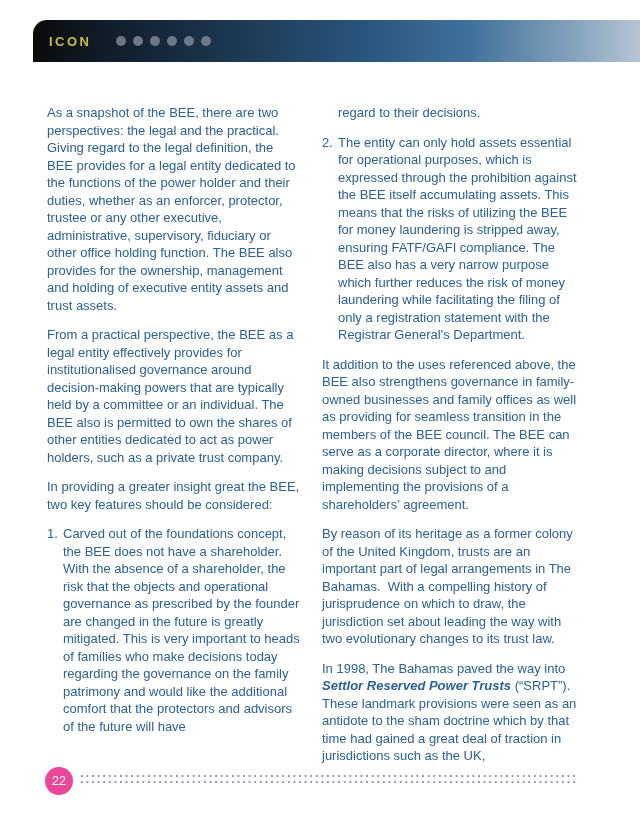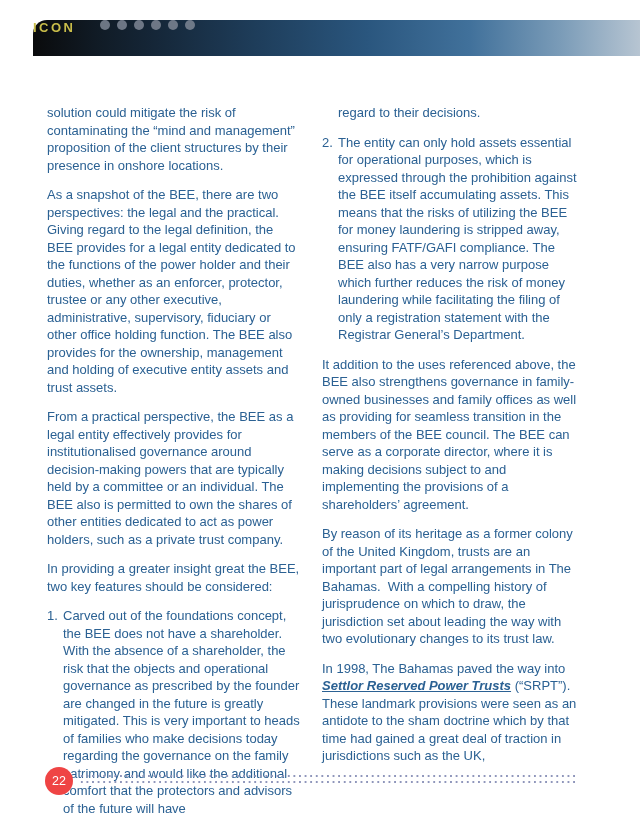--- a/index.html
+++ b/index.html
@@ -8,27 +8,28 @@
     background: #ffffff;
     font-family: "Liberation Sans", sans-serif;
     position: relative;
     overflow: hidden;
   }
 
   
   .topbar {
     position: absolute;
     left: 33px; right: 0; top: 20px;
-    height: 36px;
+    height: 42px;
     border-top-left-radius: 14px;
     background: linear-gradient(90deg,
       #0a0b0c 0%, #101a24 10%, #16293c 22%, #1f3f5d 38%,
       #2a567e 55%, #41719b 72%, #7b9cb8 87%, #b7c5d2 100%);
     display: flex;
-    align-items: flex-start;
+    align-items: center;
+    padding-left: 16px;
     box-sizing: border-box;
   }
   .logo {
     color: #c9bd4a;
     font-weight: bold;
     font-size: 13px;
     letter-spacing: 2.5px;
   }
   .hdots { display: flex; gap: 7px; margin-left: 24px; }
   .hdot {
@@ -68,29 +69,29 @@
   .li .num { width: 16px; flex: none; }
   .li .li-text { flex: 1; }
   .cont { padding-left: 16px; }
   .section-heading {
     font-size: 13px;
     font-weight: bold;
     color: #143f6a;
     letter-spacing: 0.4px;
     margin: 25px 0 16px 0;
   }
-  .bi { font-weight: bold; font-style: italic; text-decoration: underline; }
+  .bi { font-weight: bold; font-style: italic; }
 
   
   .pagenum-badge {
     position: absolute;
     left: 45px; top: 767px;
     width: 28px; height: 28px;
     border-radius: 50%;
-    background: #ef4444;
+    background: #ec4899;
     color: #ffffff;
     font-size: 12.5px;
     display: flex;
     align-items: center;
     justify-content: center;
   }
   .dotline {
     position: absolute;
     left: 79px; top: 773px;
     width: 498px; height: 12px;
@@ -111,21 +112,20 @@
       <span class="hdot"></span>
       <span class="hdot"></span>
       <span class="hdot"></span>
       <span class="hdot"></span>
     </span>
   </header>
 
   <main class="columns">
 
     <section class="col-left">
-      <p>solution could mitigate the risk of contaminating the “mind and management” proposition of the client structures by their presence in onshore locations.</p>
       <p>As a snapshot of the BEE, there are two perspectives: the legal and the practical. Giving regard to the legal definition, the BEE provides for a legal entity dedicated to the functions of the power holder and their duties, whether as an enforcer, protector, trustee or any other executive, administrative, supervisory, fiduciary or other office holding function. The BEE also provides for the ownership, management and holding of executive entity assets and trust assets.</p>
       <p>From a practical perspective, the BEE as a legal entity effectively provides for institutionalised governance around decision-making powers that are typically held by a committee or an individual. The BEE also is permitted to own the shares of other entities dedicated to act as power holders, such as a private trust company.</p>
       <p>In providing a greater insight great the BEE, two key features should be considered:</p>
       <div class="li">
         <span class="num">1.</span>
         <span class="li-text">Carved out of the foundations concept, the BEE does not have a shareholder. With the absence of a shareholder, the risk that the objects and operational governance as prescribed by the founder are changed in the future is greatly mitigated. This is very important to heads of families who make decisions today regarding the governance on the family patrimony and would like the additional comfort that the protectors and advisors of the future will have</span>
       </div>
     </section>
 
     <section class="col-right">

